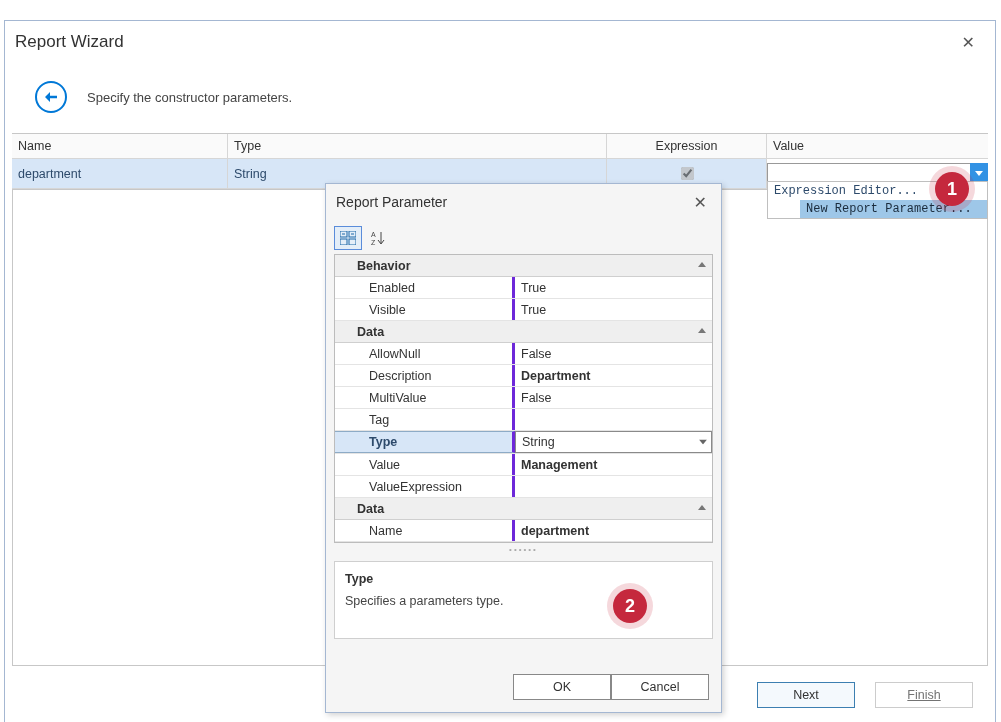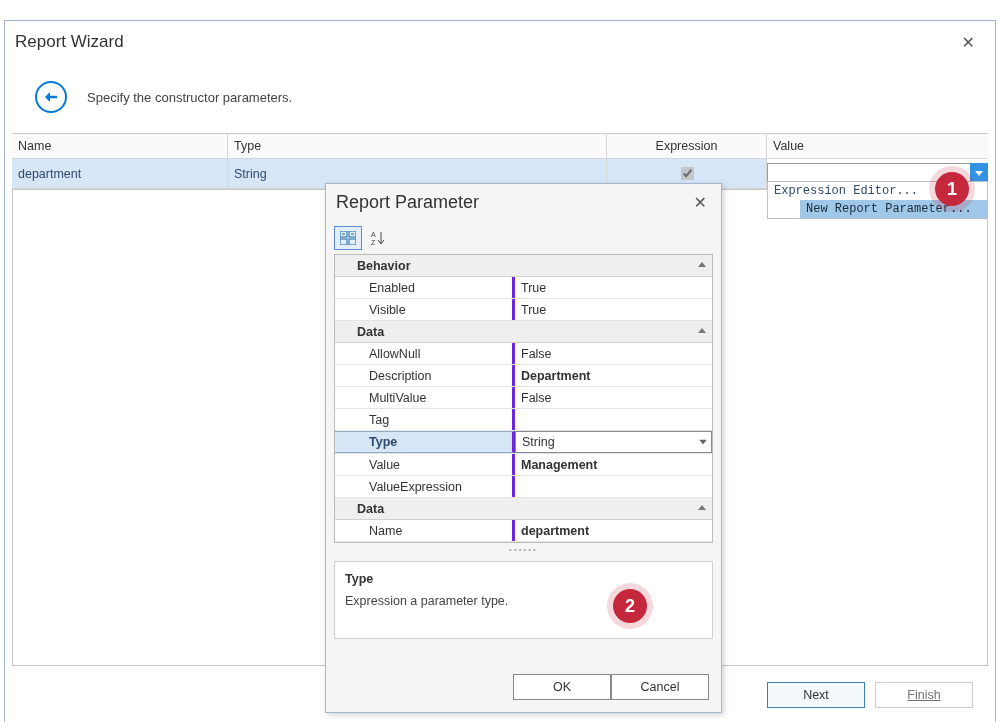--- a/index.html
+++ b/index.html
@@ -103,21 +103,21 @@
   }
   .wiz-main-scroll {
     height: 476px;
     border: 1px solid #c7c7c7;
     border-top: none;
     margin: 0 7px 0 7px;
     background: #fff;
   }
   .wiz-footer {
     display: flex; justify-content: flex-end;
-    gap: 10px;
+    gap: 20px;
     padding: 16px 22px 0 0;
   }
   .btn {
     min-width: 98px; height: 26px;
     border: 1px solid #888; background: #fff;
     font-size: 12.5px; color: #333;
     display: flex; align-items: center; justify-content: center;
     cursor: pointer;
   }
   .btn.active {
@@ -144,21 +144,21 @@
     border: 1px solid #a4b7d2;
     box-shadow: 2px 2px 6px rgba(0,0,0,0.18);
     z-index: 200;
     display: flex; flex-direction: column;
   }
   .popup-titlebar {
     height: 36px;
     display: flex; align-items: center; justify-content: space-between;
     padding: 0 10px 0 10px;
   }
-  .popup-title { font-size: 18px; color: #333; }
+  .popup-title { font-size: 14px; color: #333; }
   .popup-close { font-size: 16px; color: #555; cursor: pointer; padding: 2px 4px;}
   .popup-toolbar {
     padding: 6px 8px 4px 8px;
     display: flex; gap: 2px;
   }
   .tool-btn {
     width: 28px; height: 24px;
     border: 1px solid transparent;
     display: flex; align-items: center; justify-content: center;
     background: transparent;
@@ -375,20 +375,20 @@
     <div class="prop-row">
       <div class="prop-label">Name</div>
       <div class="prop-value bold">department</div>
     </div>
   </div>
 
   <div class="grip">••••••</div>
 
   <div class="desc-box">
     <div class="desc-title">Type</div>
-    <div class="desc-text">Expression a parameter type.</div>
+    <div class="desc-text">Specifies a parameters type.</div>
   </div>
 
   <div class="popup-footer">
     <div class="btn">OK</div>
     <div class="btn">Cancel</div>
   </div>
 </div>
 
 </body></html>

